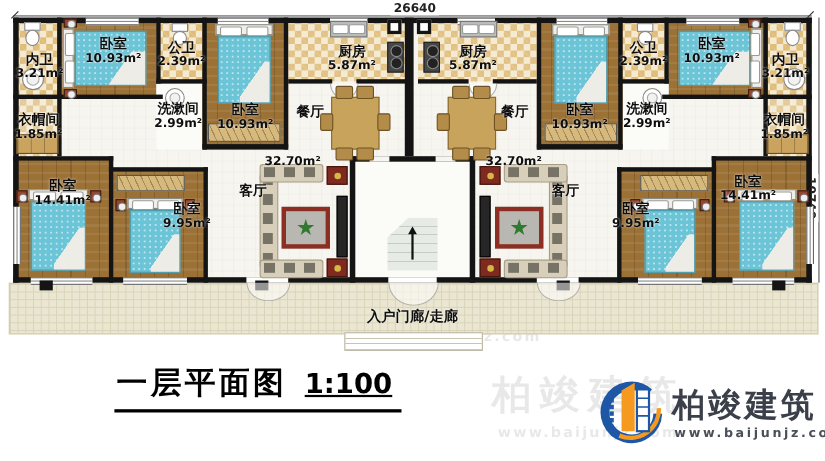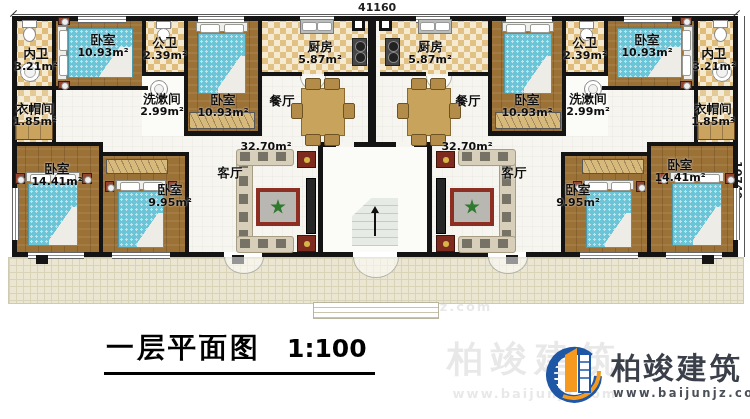--- a/index.html
+++ b/index.html
@@ -90,40 +90,40 @@
   .rl .n{font-size:12.5px;font-weight:700;}
   .rl .a{font-size:11px;font-weight:700;}
   .rl.big .n{font-size:13px;}
   .dim{position:absolute;font-size:11px;font-weight:700;color:#222;background:#fff;padding:0 3px;}
   .dimline{position:absolute;background:#555;}
   .tick{position:absolute;width:9px;height:1px;background:#333;transform:rotate(-45deg);}
   .wm{position:absolute;opacity:.13;color:#555;text-align:center;pointer-events:none;font-weight:700;}
   .wm .b{font-size:36px;letter-spacing:8px;}
   .wm .s{font-size:13px;letter-spacing:2px;margin-top:2px;}
   
-  .f-title-row{position:absolute;left:104px;top:329px;display:flex;align-items:baseline;gap:26px;
+  .f-title-row{position:absolute;left:104px;top:329px;display:flex;align-items:baseline;gap:16px;
                border-bottom:3px solid #000;padding:0 8px 5px 2px;}
   .f-title{font-size:28px;font-weight:700;letter-spacing:3px;color:#000;}
-  .f-scale{font-size:25px;font-weight:600;color:#000;}
+  .f-scale{font-size:25px;font-weight:600;color:#000;text-decoration:underline;}
   .f-stats{position:absolute;left:356px;top:321px;}
   .f-stat{font-size:15px;font-weight:700;line-height:24px;color:#0d0d0d;white-space:nowrap;}
   .f-stat .v{font-weight:600;margin-left:4px;}
   .logo{position:absolute;left:541px;top:340px;width:205px;height:72px;}
   .logo-brand{position:absolute;left:70px;top:8px;font-size:30px;font-weight:800;letter-spacing:3px;color:#3a3f49;white-space:nowrap;}
   .logo-site{position:absolute;left:72px;top:46px;font-size:11.5px;font-weight:700;letter-spacing:2.4px;color:#4a4f58;white-space:nowrap;}
 </style>
 </head>
 <body>
 
 <div class="sheet">
 
   <div class="dimline" style="left:12px;top:14px;width:726px;height:1px"></div>
   <div class="tick" style="left:9px;top:13px"></div>
   <div class="tick" style="left:732px;top:13px"></div>
-  <div class="dim" style="left:355px;top:1px">41160</div>
+  <div class="dim" style="left:355px;top:1px">26640</div>
 
   <div class="dimline" style="left:744px;top:16px;width:1px;height:241px"></div>
   <div class="dim" style="left:731px;top:158px;writing-mode:vertical-rl;padding:3px 0">10740</div>
 
   <div class="wm" style="left:70px;top:40px;width:250px">
     <div class="b">柏竣建筑</div>
     <div class="s">www.baijunjz.com</div>
   </div>
   <div class="wm" style="left:40px;top:180px;width:240px">
     <div class="b">柏竣建筑</div>
@@ -466,20 +466,23 @@
   </div>
   <div class="rl" style="left:643px;top:158px;width:74px">
     <div class="n">卧室</div>
     <div class="a">14.41m²</div>
   </div>
   <div class="rl" style="left:543px;top:183px;width:70px">
     <div class="n">卧室</div>
     <div class="a">9.95m²</div>
   </div>
 
+  <div class="rl big" style="left:290px;top:282px;width:170px">
+    <div class="n">入户门廊/走廊</div>
+  </div>
 
   <div class="f-title-row">
     <span class="f-title">一层平面图</span>
     <span class="f-scale">1:100</span>
   </div>
   <div class="logo">
     <svg width="64" height="64" viewBox="0 0 64 64">
       <path d="M49 17 A 24 24 0 1 0 57 36" stroke="#1d57a5" stroke-width="8" fill="none"></path>
       <path d="M22 56 A 26 26 0 0 0 58 31" stroke="#f59a1e" stroke-width="4" fill="none"></path>
       <rect x="13" y="22" width="4" height="4" fill="#1d57a5"></rect>

